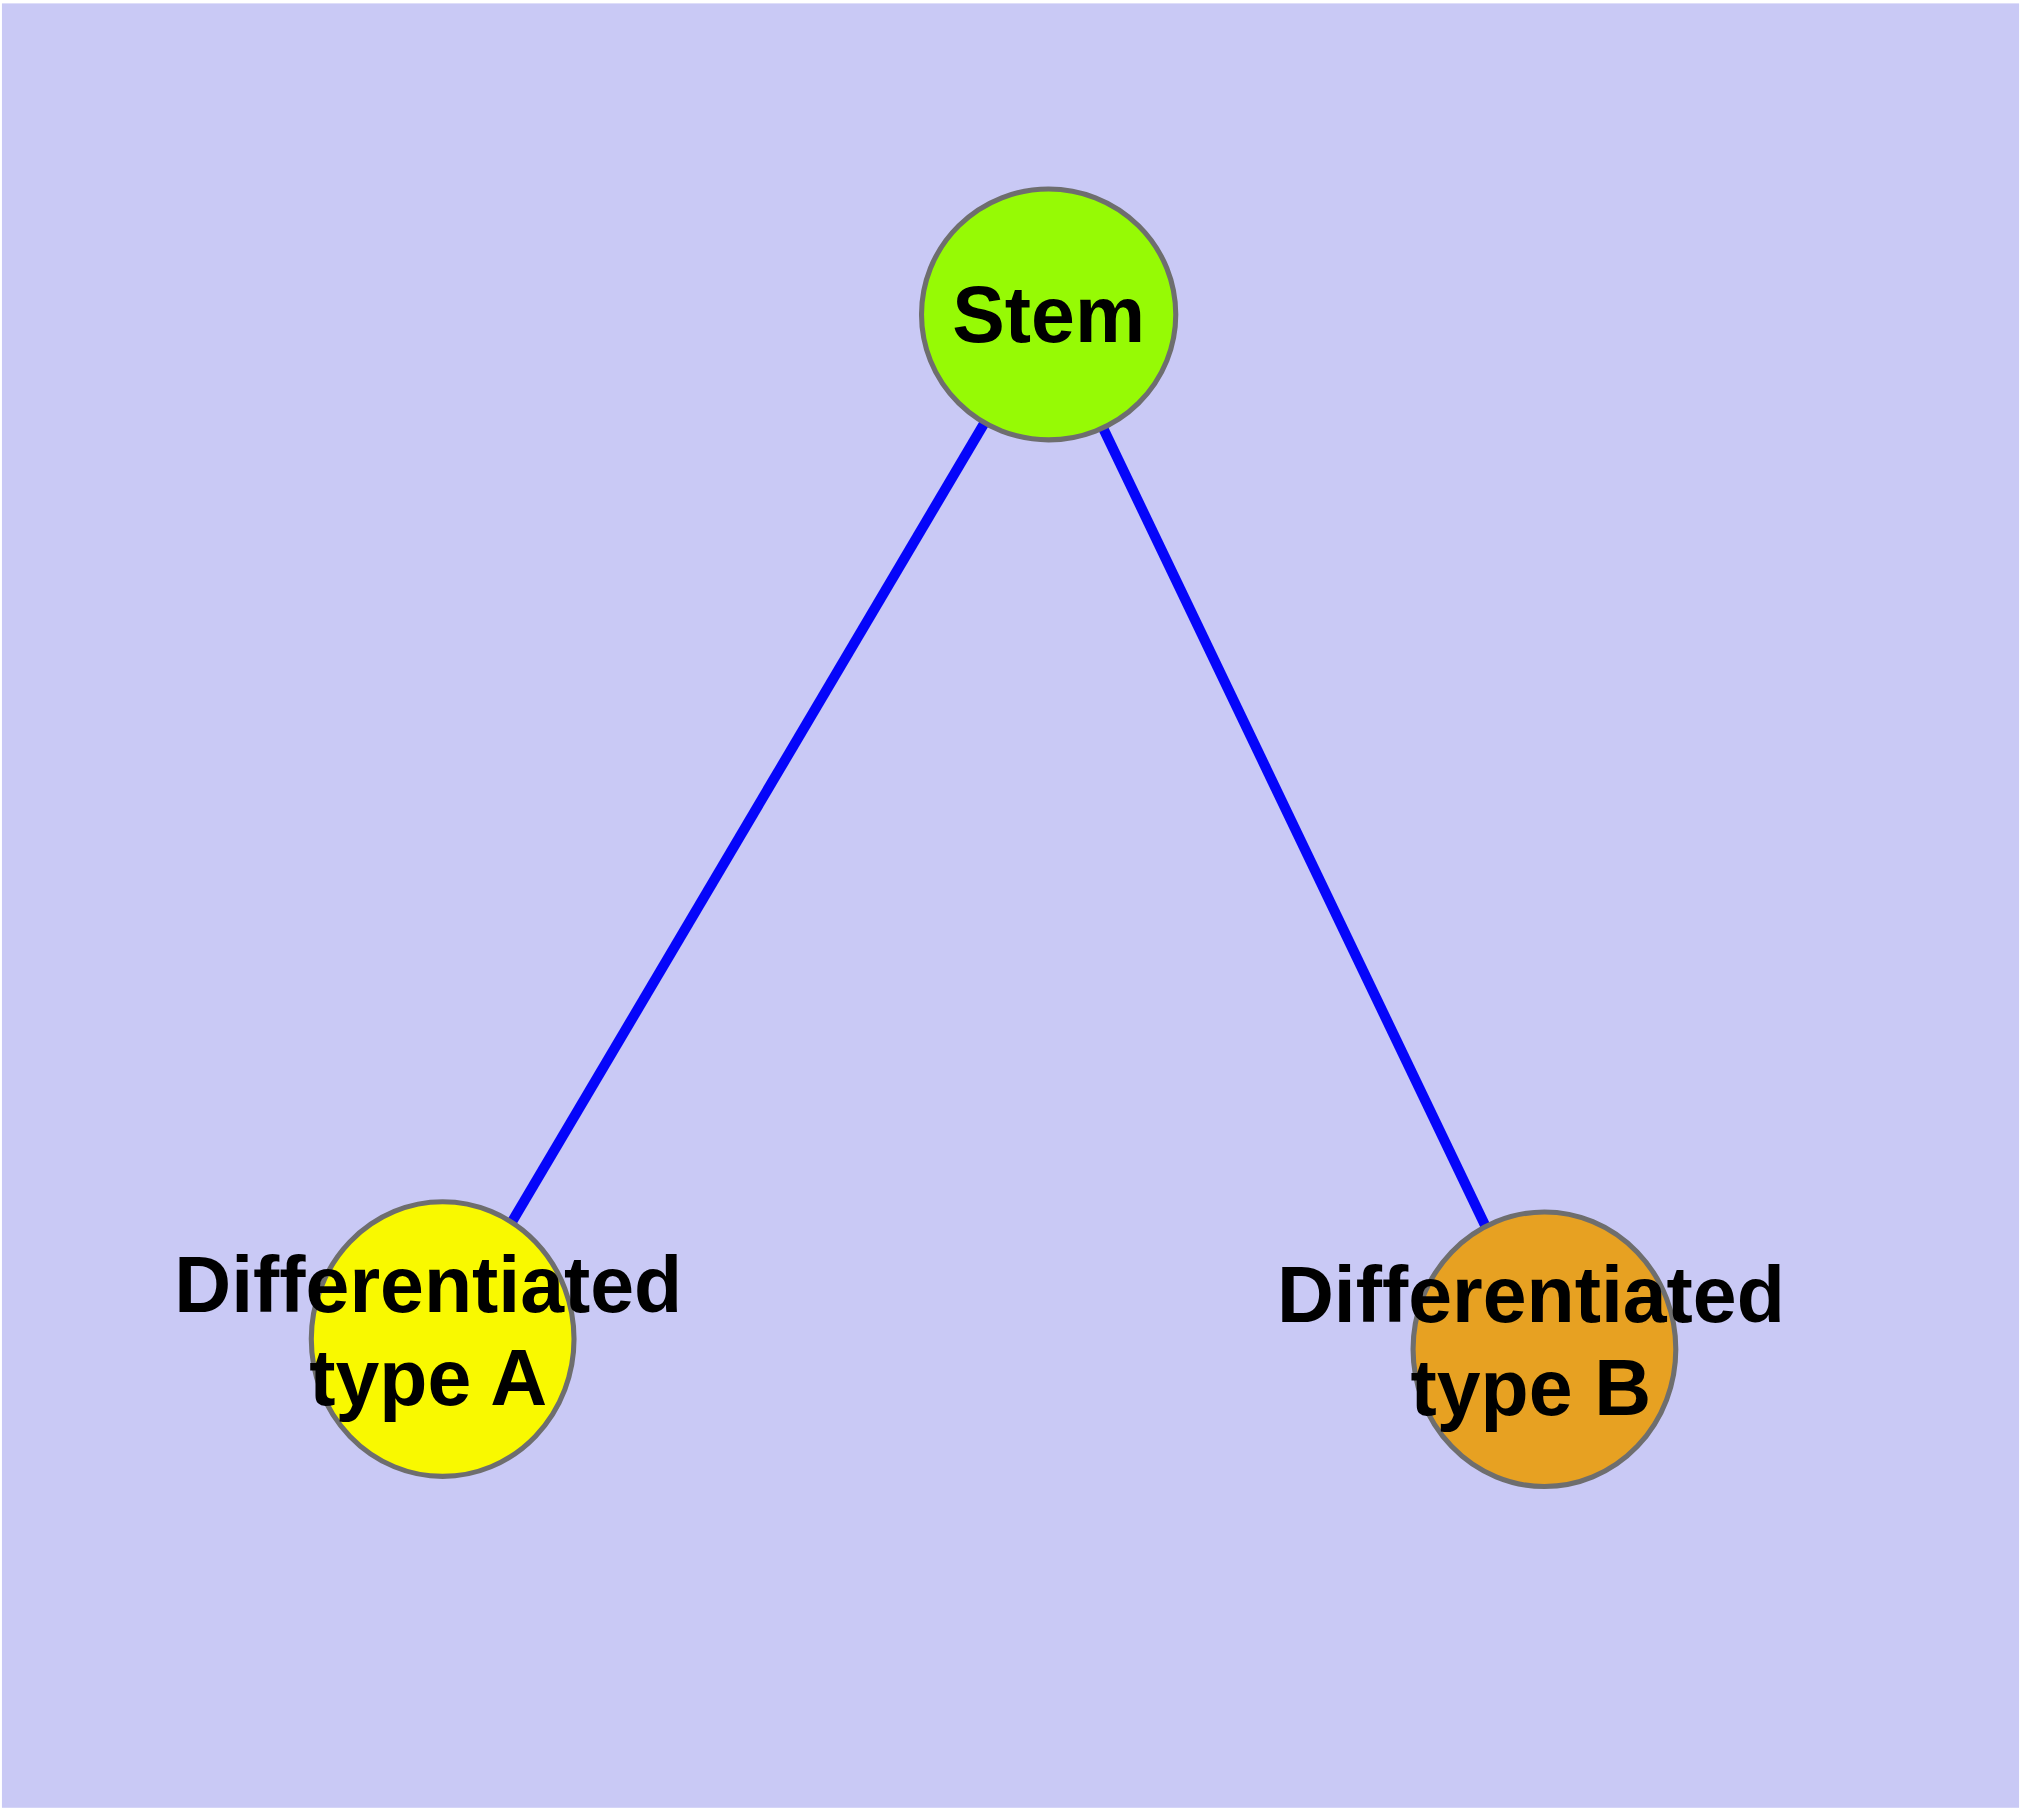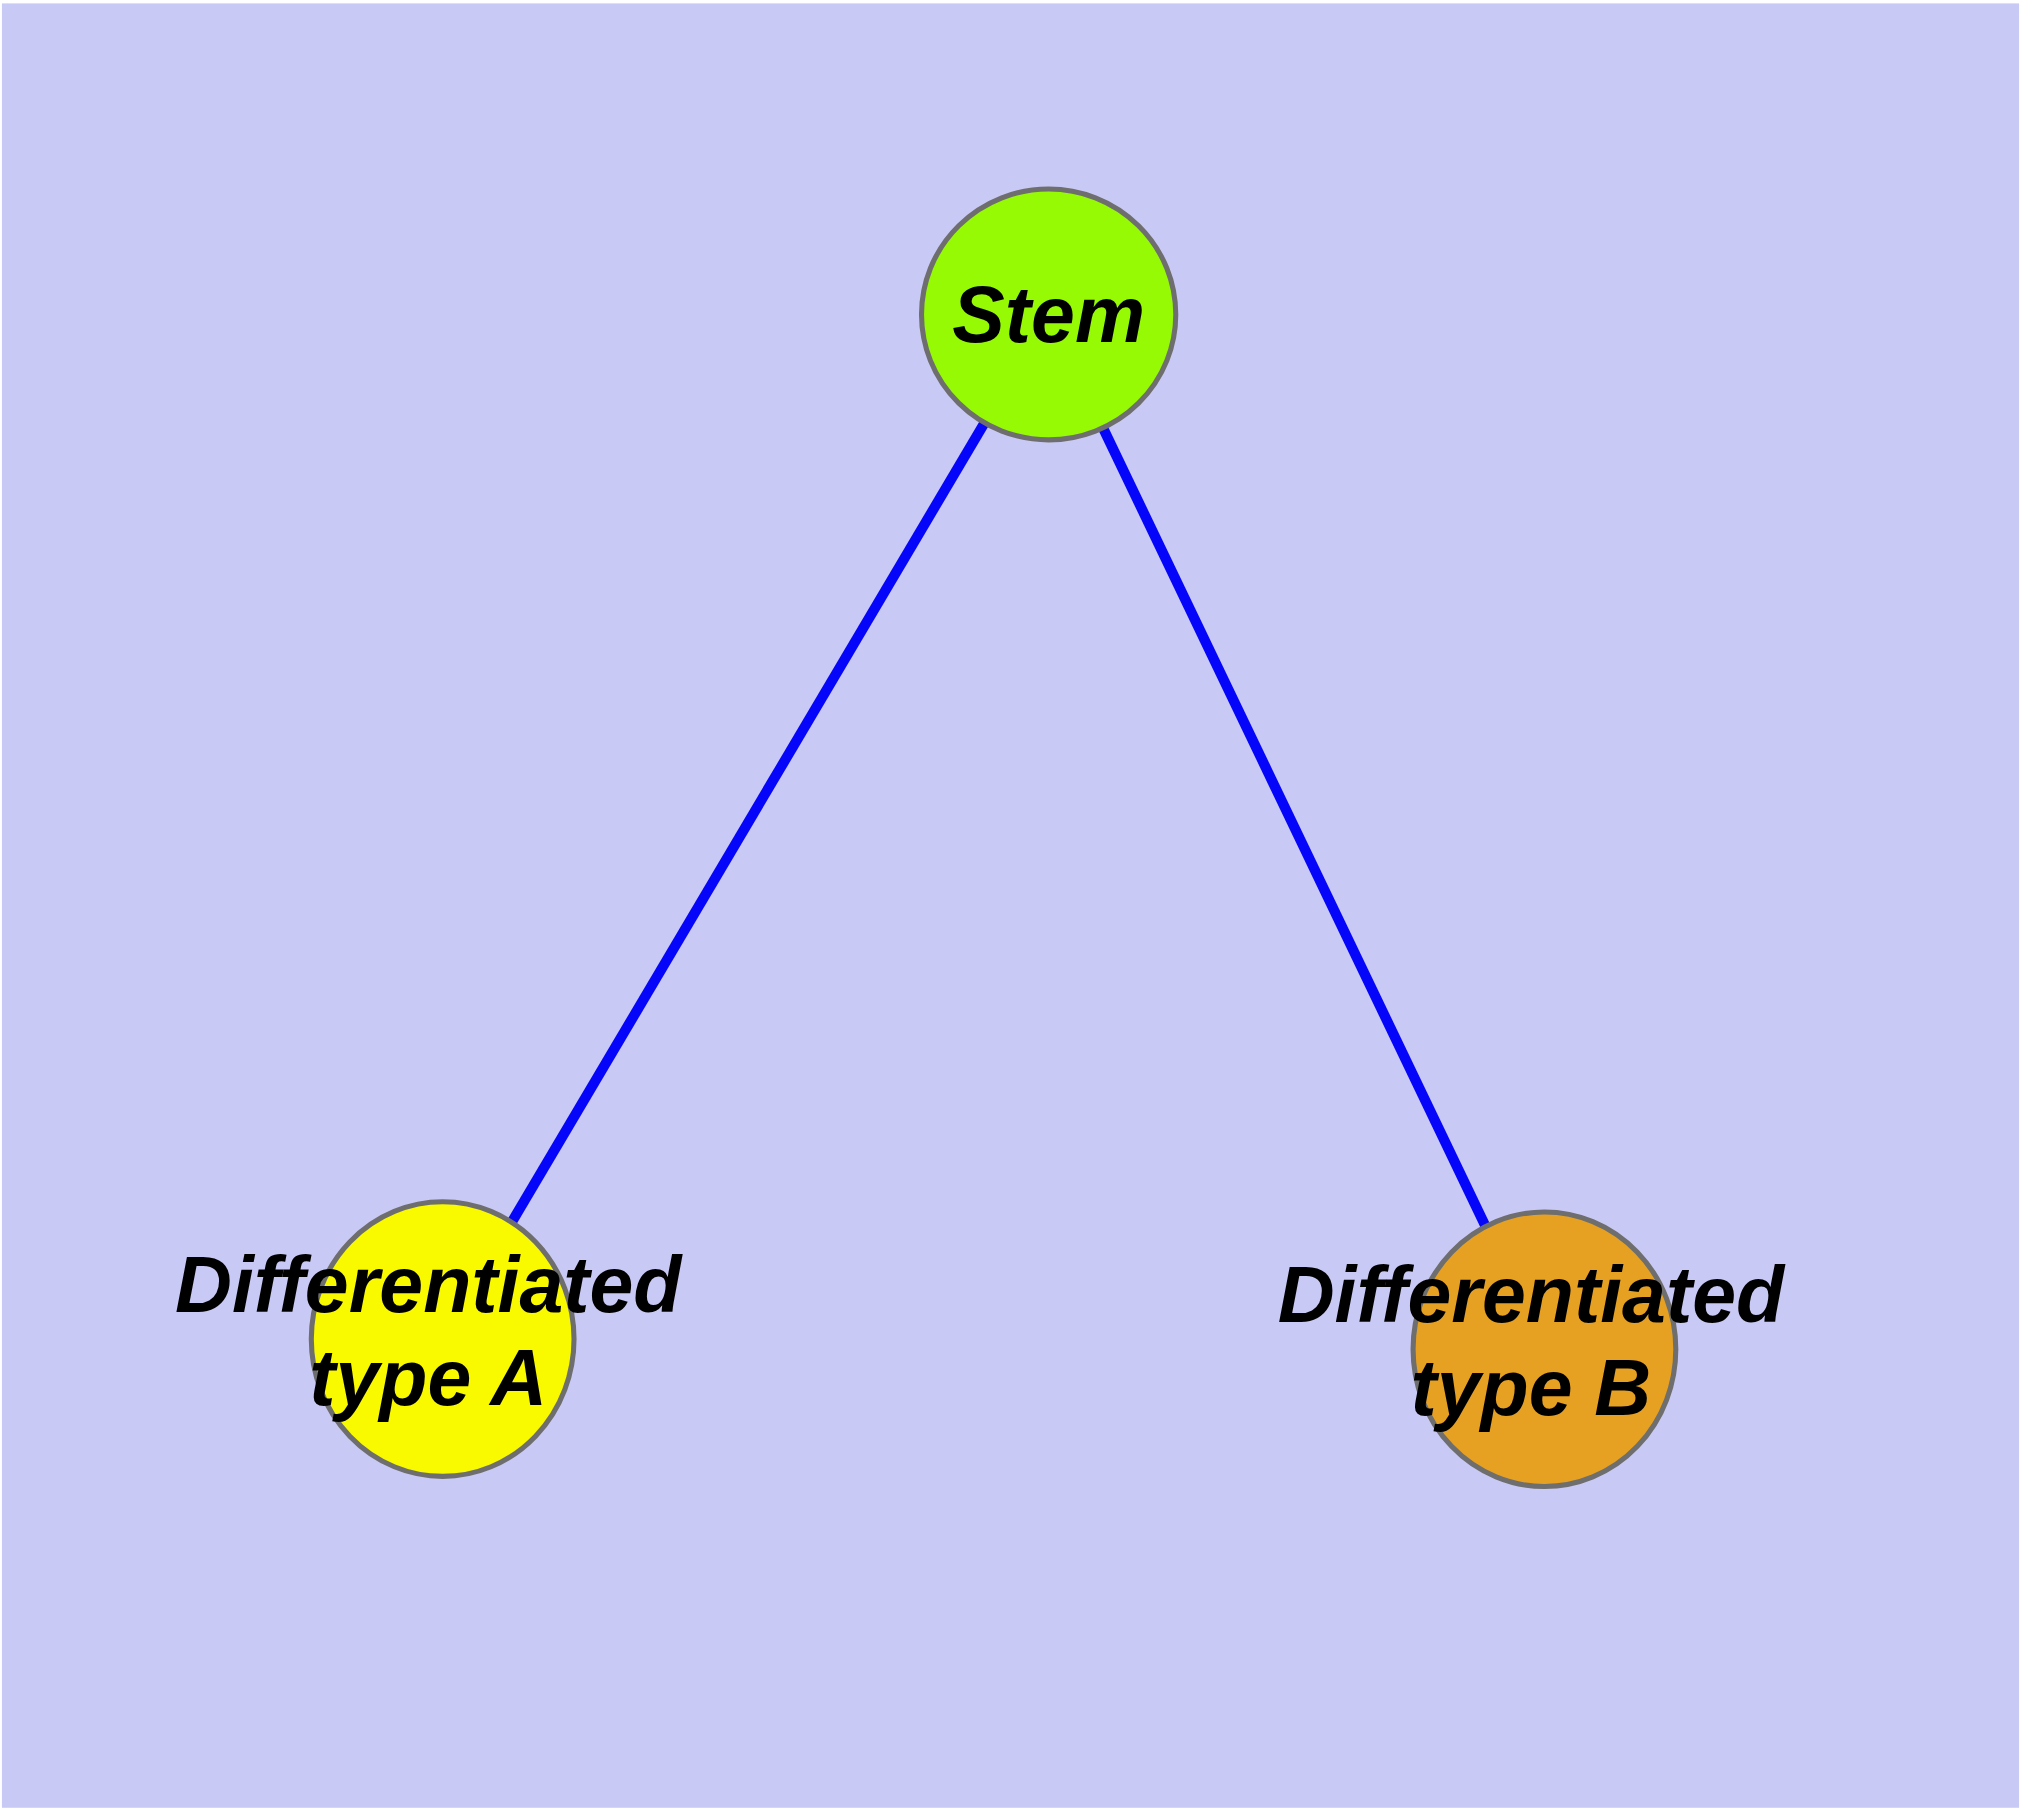--- a/index.html
+++ b/index.html
@@ -7,21 +7,20 @@
     padding: 0;
     background: #ffffff;
     width: 2021px;
     height: 1812px;
     overflow: hidden;
   }
   .canvas-wrap {
     width: 1980px;
     height: 1812px;
     position: relative;
-    font-style: italic;
   }
   svg {
     display: block;
     width: 2021px;
     height: 1812px;
   }
   .edge {
     stroke-width: 12px;
     fill: none;
   }

